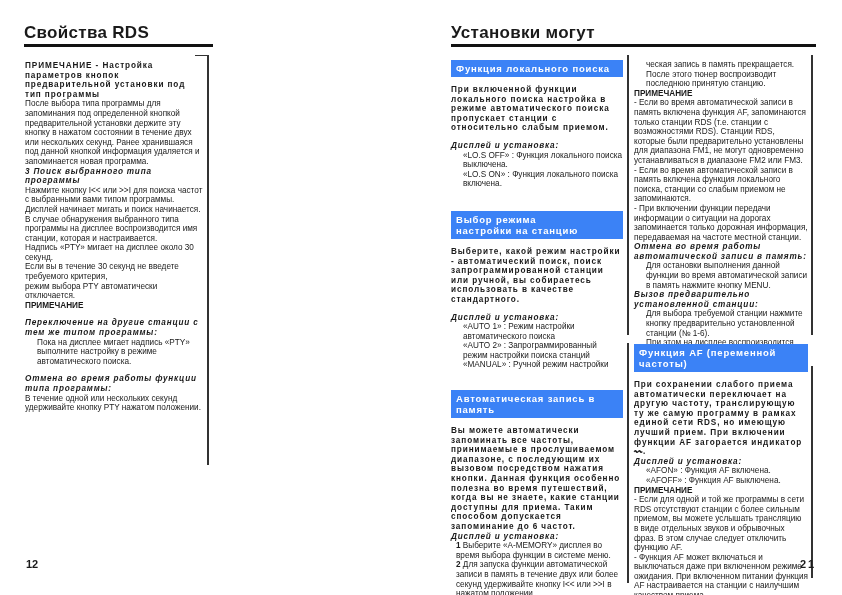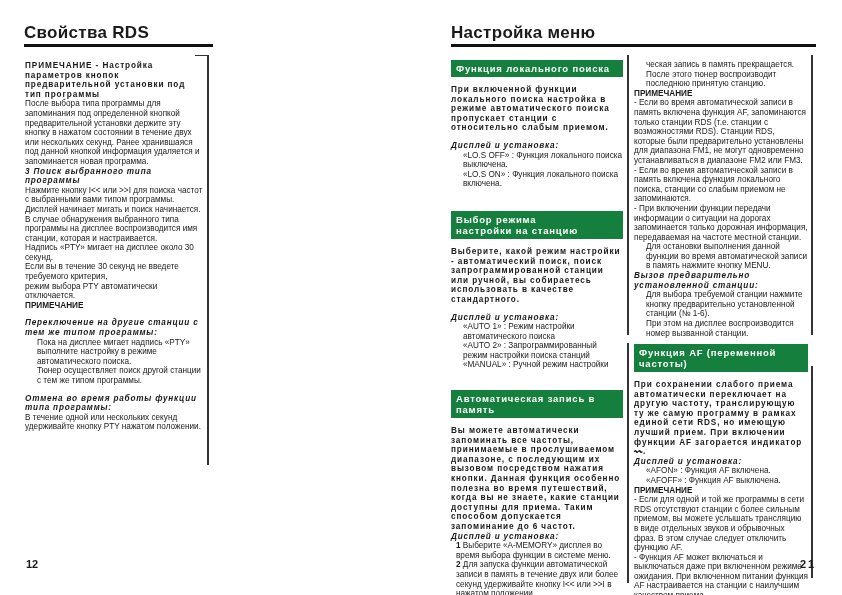--- a/index.html
+++ b/index.html
@@ -8,21 +8,21 @@
   .page-title { position: absolute; top: 23px; font-weight: bold;
                 font-size: 17px; letter-spacing: 0.3px; }
   .rule { position: absolute; height: 3px; background: #111; }
   .col { position: absolute; font-size: 8.2px; line-height: 9.6px; }
   .col p { margin: 0; }
   .bold { font-weight: bold; }
   .bolditalic { font-weight: bold; font-style: italic; letter-spacing: 0.8px; }
   .spaced { letter-spacing: 0.9px; }
   .indent { padding-left: 12px; }
   .gap { height: 8px; }
-  .bar { background: #15803d; color: #fff; font-weight: bold; font-size: 9.5px;
+  .bar { background: #3b82f6; color: #fff; font-weight: bold; font-size: 9.5px;
          padding: 3px 5px; letter-spacing: 0.8px; line-height: 11px; }
   .pagenum { position: absolute; top: 558px; font-weight: bold; font-size: 11px; }
   .vline { position: absolute; width: 2px; background: #333; }
   .hline { position: absolute; height: 1px; background: #333; }
 </style>
 </head>
 <body>
 
 <div class="page-title" style="left:24px;">Свойства RDS</div>
 <div class="rule" style="left:24px; top:44px; width:189px;"></div>
@@ -36,29 +36,28 @@
   <p>Нажмите кнопку I&lt;&lt; или &gt;&gt;I для поиска частот с выбранными вами типом программы.</p>
   <p>Дисплей начинает мигать и поиск начинается.</p>
   <p>В случае обнаружения выбранного типа программы на дисплее воспроизводится имя станции, которая и настраивается.</p>
   <p>Надпись «PTY» мигает на дисплее около 30 секунд.</p>
   <p>Если вы в течение 30 секунд не введете требуемого критерия,</p>
   <p>режим выбора PTY автоматически отключается.</p>
   <p class="bold">ПРИМЕЧАНИЕ</p>
   <div class="gap"></div>
   <p class="bolditalic">Переключение на другие станции с тем же типом программы:</p>
   <p class="indent">Пока на дисплее мигает надпись «PTY» выполните настройку в режиме автоматического поиска.</p>
-  <p class="indent">Тюнер осуществляет поиск другой станции с тем же типом программы.</p>
   <div class="gap"></div>
   <p class="bolditalic">Отмена во время работы функции типа программы:</p>
   <p>В течение одной или нескольких секунд удерживайте кнопку PTY нажатом положении.</p>
 </div>
 
 <div class="pagenum" style="left:26px;">12</div>
 
-<div class="page-title" style="left:451px;">Настройка меню</div>
+<div class="page-title" style="left:451px;">Установки могут</div>
 <div class="rule" style="left:451px; top:44px; width:365px;"></div>
 
 <div class="vline" style="left:627px; top:55px; height:280px;"></div>
 <div class="vline" style="left:627px; top:343px; height:240px;"></div>
 
 <div class="col" style="left:451px; top:60px; width:172px;">
   <div class="bar">Функция локального поиска</div>
   <div class="gap"></div>
   <p class="bold spaced">При включенной функции локального поиска настройка в режиме автоматического поиска пропускает станции с относительно слабым приемом.</p>
   <div class="gap"></div>
@@ -89,20 +88,21 @@
 
 <div class="vline" style="left:811px; top:55px; height:280px;"></div>
 <div class="vline" style="left:811px; top:366px; height:212px;"></div>
 
 <div class="col" style="left:634px; top:60px; width:174px;">
   <p class="indent">ческая запись в память прекращается. После этого тюнер воспроизводит последнюю принятую станцию.</p>
   <p class="bold">ПРИМЕЧАНИЕ</p>
   <p>- Если во время автоматической записи в память включена функция AF, запоминаются только станции RDS (т.е. станции с возможностями RDS). Станции RDS, которые были предварительно установлены для диапазона FM1, не могут одновременно устанавливаться в диапазоне FM2 или FM3.</p>
   <p>- Если во время автоматической записи в память включена функция локального поиска, станции со слабым приемом не запоминаются.</p>
   <p>- При включении функции передачи информации о ситуации на дорогах запоминается только дорожная информация, передаваемая на частоте местной станции.</p>
+  <p class="bolditalic">Отмена во время работы автоматической записи в память:</p>
   <p class="indent">Для остановки выполнения данной функции во время автоматической записи в память нажмите кнопку MENU.</p>
   <p class="bolditalic">Вызов предварительно установленной станции:</p>
   <p class="indent">Для выбора требуемой станции нажмите кнопку предварительно установленной станции (№ 1-6).</p>
   <p class="indent">При этом на дисплее воспроизводится номер вызванной станции.</p>
 </div>
 
 <div class="col" style="left:634px; top:344px; width:174px;">
   <div class="bar">Функция AF (переменной частоты)</div>
   <div class="gap"></div>
   <p class="bold spaced"><span>При сохранении слабого приема автоматически переключает на другую частоту, транслирующую ту же самую программу в рамках единой сети RDS, но имеющую лучший прием. При включении функции AF загорается индикатор</span> <span>〰</span>.</p>

